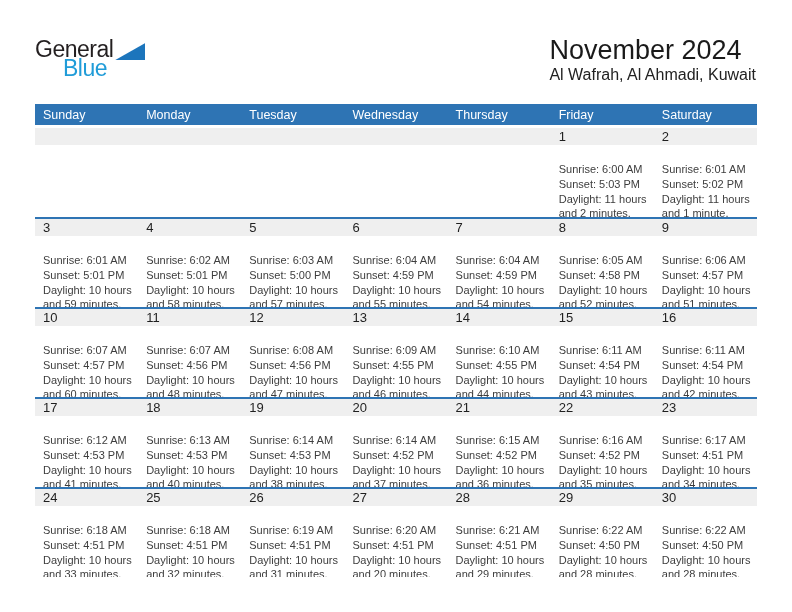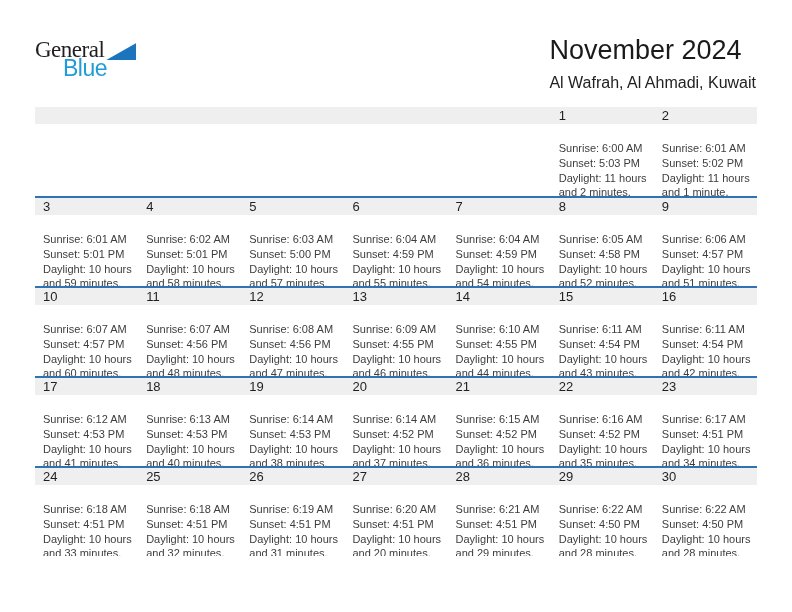--- a/index.html
+++ b/index.html
@@ -15,33 +15,33 @@
   html,body{background:#fff;}
   body{
     width:792px;height:612px;
     font-family:"Liberation Sans","DejaVu Sans",sans-serif;
     position:relative;overflow:hidden;
   }
   .page{position:absolute;inset:0;background:#fff;}
 
   
   .logo{position:absolute;left:35px;top:38px;line-height:1;}
-  .logo-top{display:flex;align-items:flex-end;font-family:Liberation Serif, serif;}
+  .logo-top{display:flex;align-items:flex-end;}
   .logo-general{font-size:23px;color:#231F20;letter-spacing:-0.5px;}
   .logo-triangle{
     display:inline-block;width:30px;height:17px;margin-left:2px;margin-bottom:1px;
     background:var(--logo-triangle);
     clip-path:polygon(0 100%,100% 0,100% 100%);
   }
   .logo-blue{font-size:23px;color:var(--logo-blue);margin-left:28px;margin-top:-4px;letter-spacing:-0.5px;}
 
   
   .title-block{position:absolute;right:36px;top:34px;}
   .page-title{font-size:27px;font-weight:400;color:#1A1A1A;line-height:32px;}
-  .page-subtitle{font-size:16px;font-weight:400;color:#222;margin-top:8px;}
+  .page-subtitle{font-size:16px;font-weight:400;color:#222;}
 
   
   .calendar{position:absolute;left:35px;top:104px;width:722px;}
   .weekday-row{
     display:grid;grid-template-columns:repeat(7,1fr);
     background:var(--header-bg);height:21px;align-items:center;
   }
   .weekday-cell{
     color:#fff;font-size:12.5px;padding-left:8px;
     white-space:nowrap;overflow:hidden;
@@ -76,20 +76,29 @@
     </div>
     <div class="logo-blue">Blue</div>
   </div>
 
   <div class="title-block">
     <div class="page-title">November 2024</div>
     <div class="page-subtitle">Al Wafrah, Al Ahmadi, Kuwait</div>
   </div>
 
   <div class="calendar">
+    <div class="weekday-row">
+        <div class="weekday-cell">Sunday</div>
+        <div class="weekday-cell">Monday</div>
+        <div class="weekday-cell">Tuesday</div>
+        <div class="weekday-cell">Wednesday</div>
+        <div class="weekday-cell">Thursday</div>
+        <div class="weekday-cell">Friday</div>
+        <div class="weekday-cell">Saturday</div>
+      </div>
     <div>
         <div class="week-row first">
           <div class="day-cell">
             <div class="day-band"></div>
           </div>
           <div class="day-cell">
             <div class="day-band"></div>
           </div>
           <div class="day-cell">
             <div class="day-band"></div>

